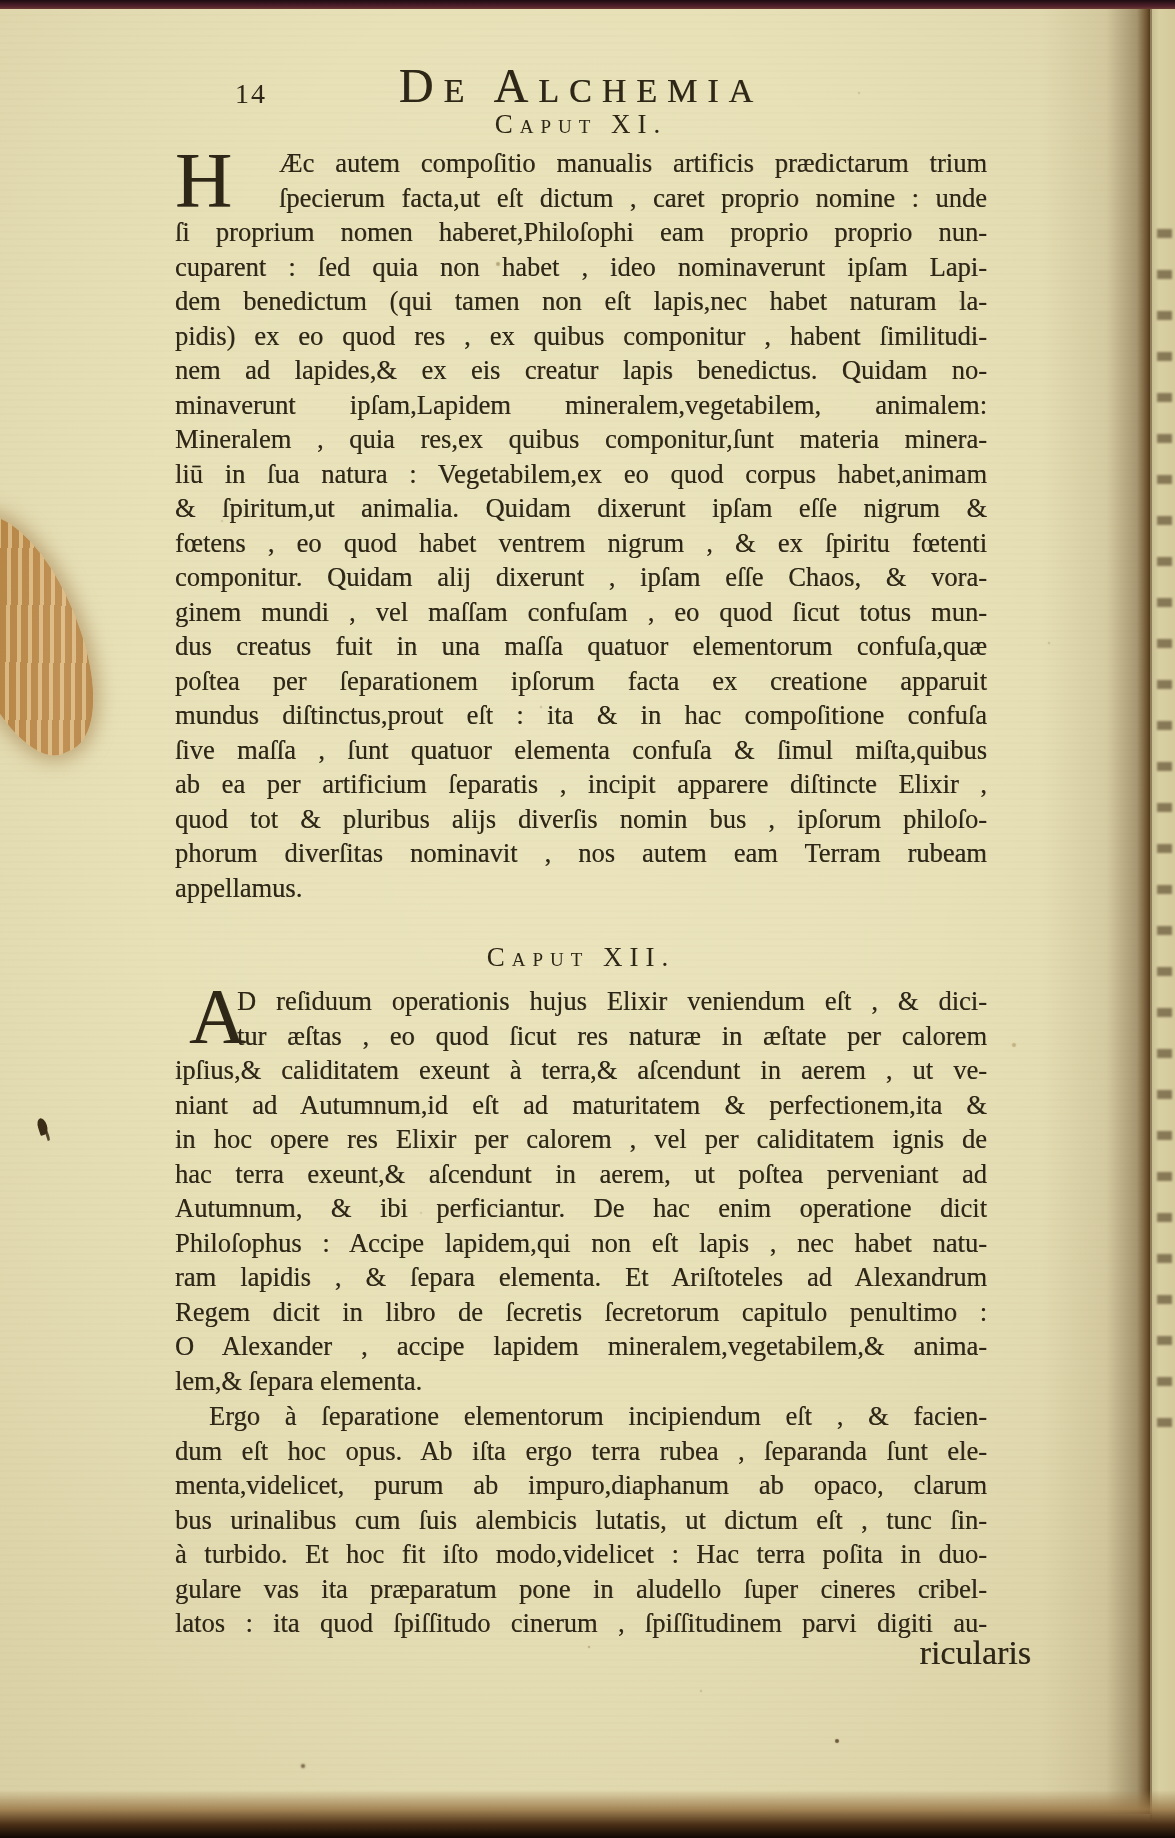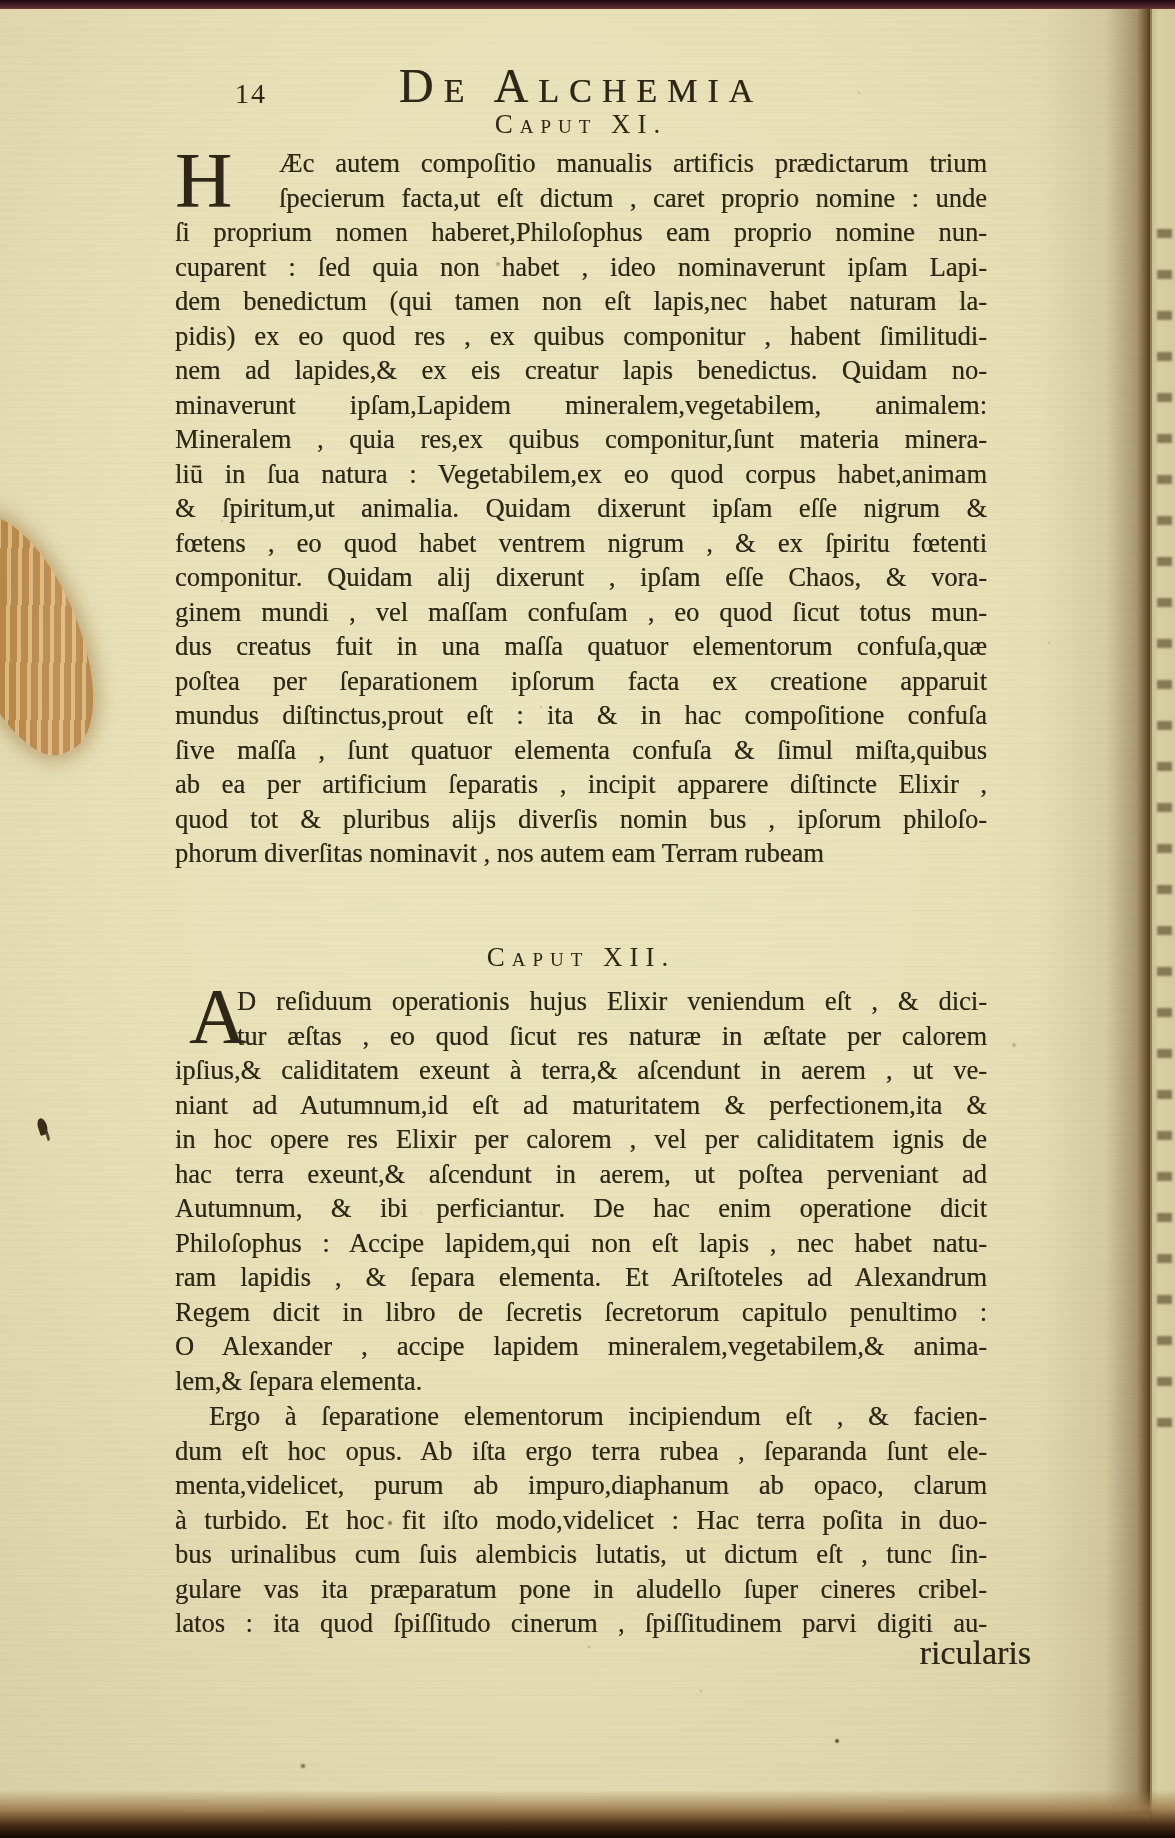--- a/index.html
+++ b/index.html
@@ -100,39 +100,40 @@
 
   <div class="caput caput11 ink">Caput XI.</div>
 
   <div class="para para1 ink">
     <span class="dropcap">H</span>
     <div class="indented">
         <div class="line">Æc autem compoſitio manualis artificis prædictarum trium</div>
         <div class="line">ſpecierum facta,ut eſt dictum , caret proprio nomine : unde</div>
       </div>
     <div class="endshort">
-        <div class="line">ſi proprium nomen haberet,Philoſophus eam proprio nomine nun-</div>
+        <div class="line">ſi proprium nomen haberet,Philoſophi eam proprio proprio nun-</div>
         <div class="line">cuparent : ſed quia non habet , ideo nominaverunt ipſam Lapi-</div>
         <div class="line">dem benedictum (qui tamen non eſt lapis,nec habet naturam la-</div>
         <div class="line">pidis) ex eo quod res , ex quibus componitur , habent ſimilitudi-</div>
         <div class="line">nem ad lapides,&amp; ex eis creatur lapis benedictus. Quidam no-</div>
         <div class="line">minaverunt ipſam,Lapidem mineralem,vegetabilem, animalem:</div>
         <div class="line">Mineralem , quia res,ex quibus componitur,ſunt materia minera-</div>
         <div class="line">liū in ſua natura : Vegetabilem,ex eo quod corpus habet,animam</div>
         <div class="line">&amp; ſpiritum,ut animalia. Quidam dixerunt ipſam eſſe nigrum &amp;</div>
         <div class="line">fœtens , eo quod habet ventrem nigrum , &amp; ex ſpiritu fœtenti</div>
         <div class="line">componitur. Quidam alij dixerunt , ipſam eſſe Chaos, &amp; vora-</div>
         <div class="line">ginem mundi , vel maſſam confuſam , eo quod ſicut totus mun-</div>
         <div class="line">dus creatus fuit in una maſſa quatuor elementorum confuſa,quæ</div>
         <div class="line">poſtea per ſeparationem ipſorum facta ex creatione apparuit</div>
         <div class="line">mundus diſtinctus,prout eſt : ita &amp; in hac compoſitione confuſa</div>
         <div class="line">ſive maſſa , ſunt quatuor elementa confuſa &amp; ſimul miſta,quibus</div>
         <div class="line">ab ea per artificium ſeparatis , incipit apparere diſtincte Elixir ,</div>
         <div class="line">quod tot &amp; pluribus alijs diverſis nomin bus , ipſorum philoſo-</div>
         <div class="line">phorum diverſitas nominavit , nos autem eam Terram rubeam</div>
+        <div class="line">appellamus.</div>
       </div>
   </div>
 
   <div class="caput caput12 ink">Caput XII.</div>
 
   <div class="para para2 ink">
     <span class="dropcap">A</span>
     <div class="indented">
         <div class="line">D reſiduum operationis hujus Elixir veniendum eſt , &amp; dici-</div>
         <div class="line">tur æſtas , eo quod ſicut res naturæ in æſtate per calorem</div>
@@ -148,22 +149,22 @@
         <div class="line">Regem dicit in libro de ſecretis ſecretorum capitulo penultimo :</div>
         <div class="line">O Alexander , accipe lapidem mineralem,vegetabilem,&amp; anima-</div>
         <div class="line">lem,&amp; ſepara elementa.</div>
       </div>
   </div>
 
   <div class="para para3 para-indent ink">
       <div class="line">Ergo à ſeparatione elementorum incipiendum eſt , &amp; facien-</div>
       <div class="line">dum eſt hoc opus. Ab iſta ergo terra rubea , ſeparanda ſunt ele-</div>
       <div class="line">menta,videlicet, purum ab impuro,diaphanum ab opaco, clarum</div>
+      <div class="line">bus urinalibus cum ſuis alembicis lutatis, ut dictum eſt , tunc ſin-</div>
       <div class="line">à turbido. Et hoc fit iſto modo,videlicet : Hac terra poſita in duo-</div>
-      <div class="line">bus urinalibus cum ſuis alembicis lutatis, ut dictum eſt , tunc ſin-</div>
       <div class="line">gulare vas ita præparatum pone in aludello ſuper cineres cribel-</div>
       <div class="line">latos : ita quod ſpiſſitudo cinerum , ſpiſſitudinem parvi digiti au-</div>
     </div>
 
   <div class="catchword ink">ricularis</div>
 
   <div class="fold"></div>
   <div class="sliver">
     <div class="sliver-marks"></div>
   </div>

